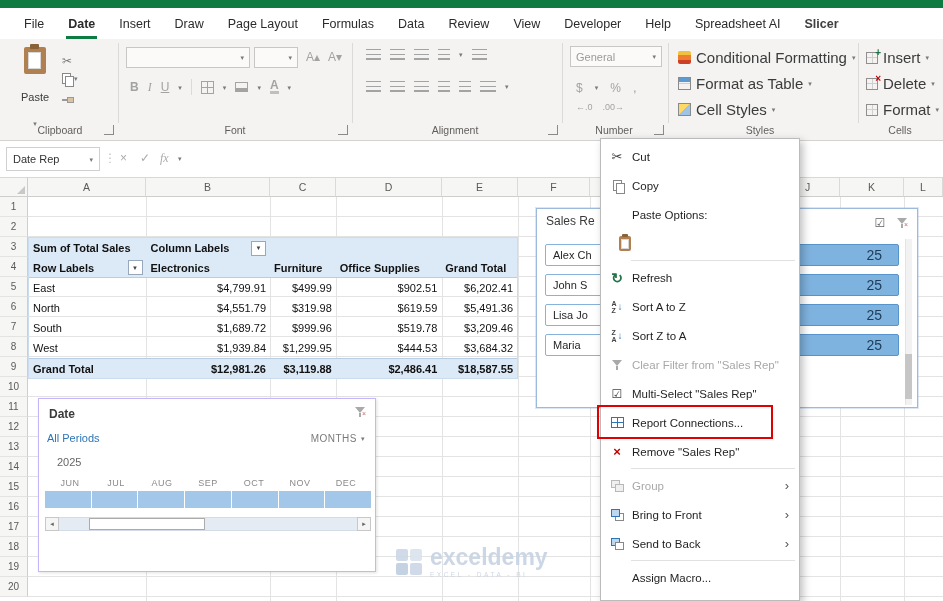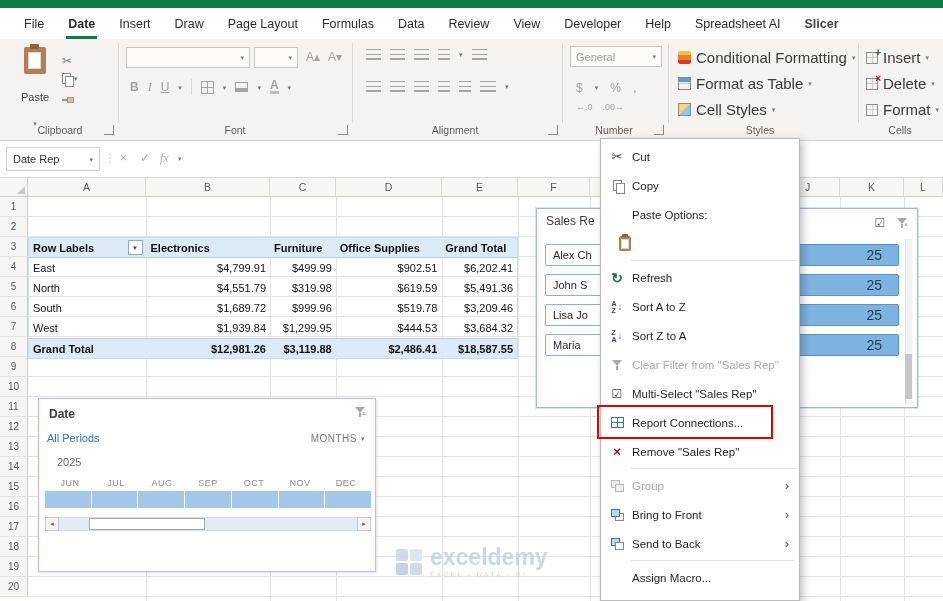--- a/index.html
+++ b/index.html
@@ -482,20 +482,34 @@
         <span>18</span>
       </div>
     <div class="rh" style="top:379px">
         <span>19</span>
       </div>
     <div class="rh" style="top:399px">
         <span>20</span>
       </div>
 
     <div class="pivot" style="border:1px solid #CBDCEF;">
+      <div class="prow">
+        <div class="pc ph cA">
+            <span>Sum of Total Sales</span>
+          </div>
+        <div class="pc ph cB">
+            <span>Column Labels</span>
+            <span class="pdd">
+              <span>▼</span>
+            </span>
+          </div>
+        <div class="pc ph cC"></div>
+        <div class="pc ph cD"></div>
+        <div class="pc ph cE"></div>
+      </div>
       <div class="prow bline">
         <div class="pc ph cA">
             <span>Row Labels</span>
             <span class="pdd">
               <span>▼</span>
             </span>
           </div>
         <div class="pc ph cB">
             <span>Electronics</span>
           </div>

